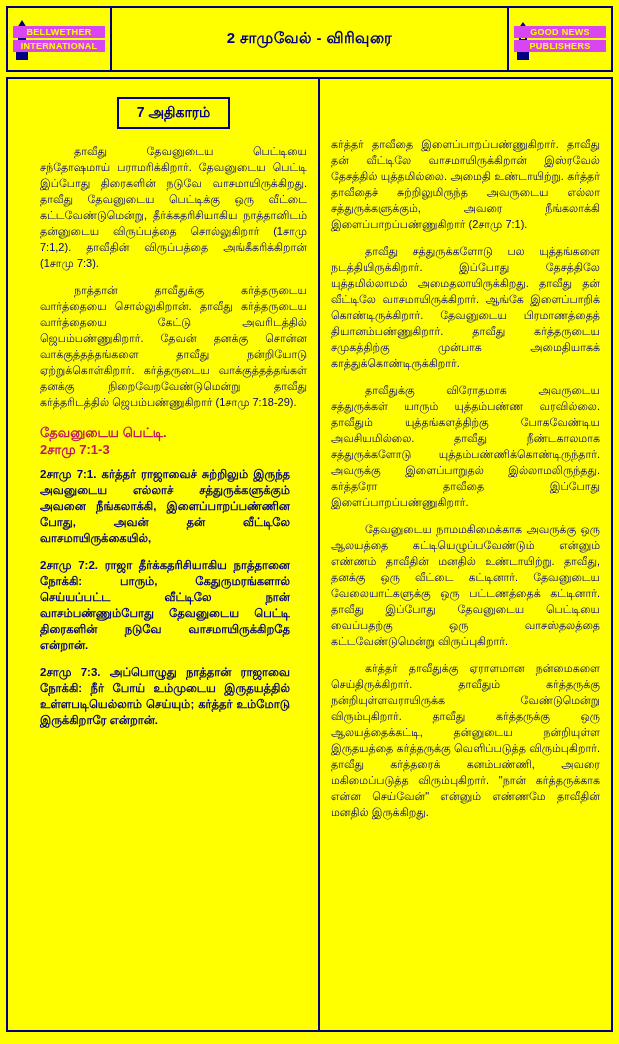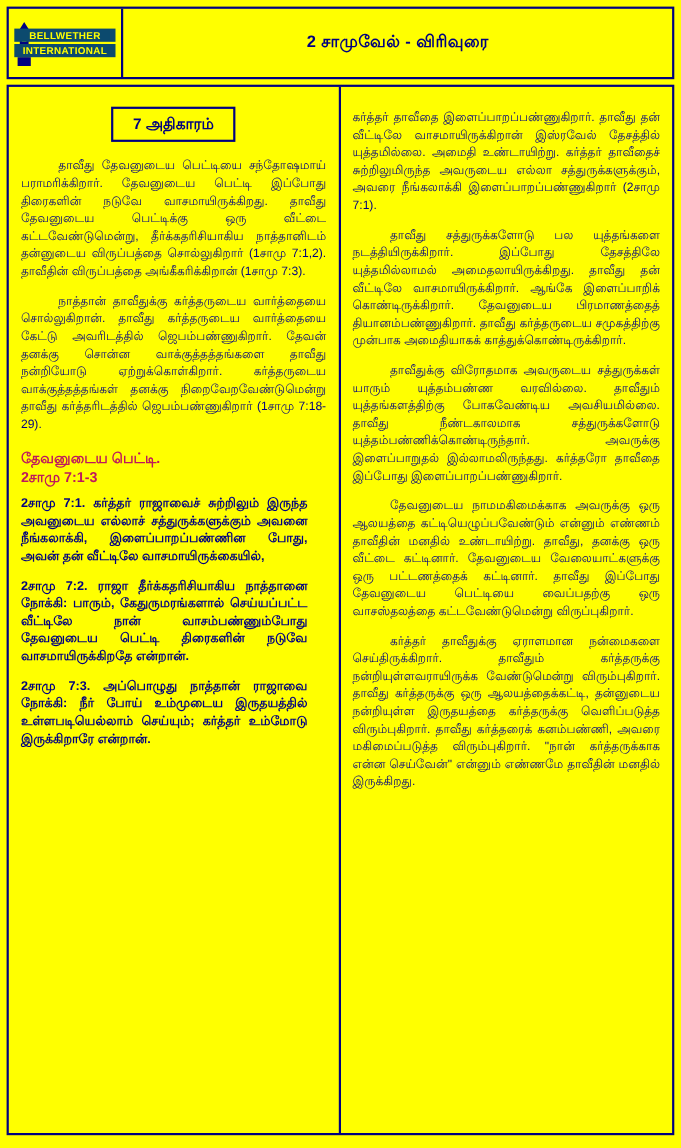--- a/index.html
+++ b/index.html
@@ -40,21 +40,21 @@
     justify-content: center;
     box-sizing: border-box;
     padding: 2px;
     position: relative;
   }
   .logo-box.right {
     border-right: none;
     border-left: 2px solid #000080;
   }
   .logo-band {
-    background: #0c4a6e;
+    background: #d946ef;
     color: #ffff00;
     font-size: 9px;
     font-weight: bold;
     letter-spacing: 0.3px;
     text-align: center;
     width: 92px;
     padding: 1px 0;
     box-sizing: border-box;
     line-height: 10px;
   }
@@ -97,20 +97,21 @@
   }
   
   .columns {
     position: relative;
     margin-top: 5px;
     border: 2px solid #000080;
     height: 955px;
     box-sizing: border-box;
     display: flex;
     background: #ffff00;
+    padding-left: 21px;
   }
   .col {
     box-sizing: border-box;
     padding: 10px 11px 6px 11px;
     width: 50%;
   }
   .col.left {
     border-right: 2px solid #000080;
   }
   .chapter-badge-wrap {
@@ -128,20 +129,21 @@
   p.para {
     margin: 0 0 11px 0;
     font-size: 11px;
     line-height: 16px;
     text-align: justify;
     text-indent: 34px;
     color: #000080;
   }
   p.para.noindent {
     text-indent: 0;
+    margin-top: 37px;
   }
   .section-head {
     font-size: 13px;
     font-weight: bold;
     line-height: 17px;
     margin: 14px 0 8px 0;
     color: #be185d;
   }
   p.verse {
     margin: 0 17px 11px 0;
@@ -175,20 +177,32 @@
       <div class="logo-inner">
         <div class="logo-band">BELLWETHER</div>
         <div class="logo-band second">INTERNATIONAL</div>
       </div>
     </div>
 
     <div class="title-box">
       <div class="title-ta">2 சாமுவேல்  - விரிவுரை</div>
     </div>
 
+    <div class="logo-box right">
+      <svg class="logo-emblem" viewBox="0 0 16 40">
+        <polygon points="8,2 13,9 3,9" fill="#000080"></polygon>
+        <rect x="4" y="9" width="8" height="22" fill="#000080"></rect>
+        <rect x="6" y="13" width="4" height="6" fill="#ffff00"></rect>
+        <rect x="2" y="31" width="12" height="9" fill="#000080"></rect>
+      </svg>
+      <div class="logo-inner">
+        <div class="logo-band">GOOD NEWS</div>
+        <div class="logo-band second">PUBLISHERS</div>
+      </div>
+    </div>
   </div>
 
   <div class="columns">
 
     <div class="col left">
 
       <div class="chapter-badge-wrap">
         <div class="chapter-badge">7 அதிகாரம்</div>
       </div>
 

